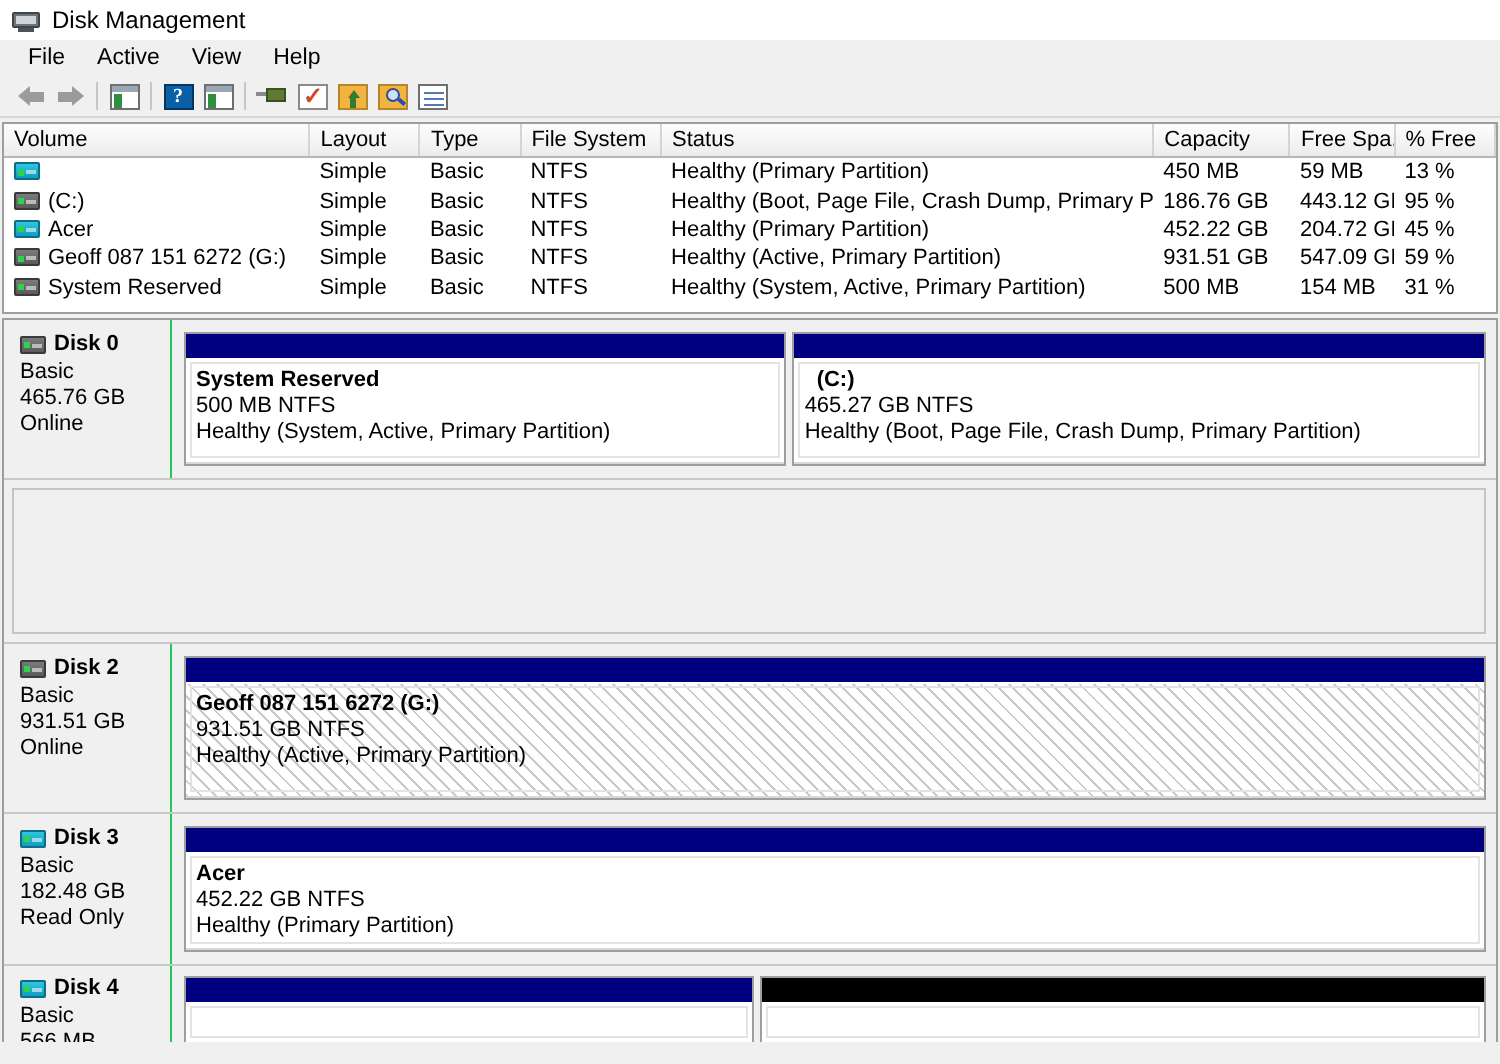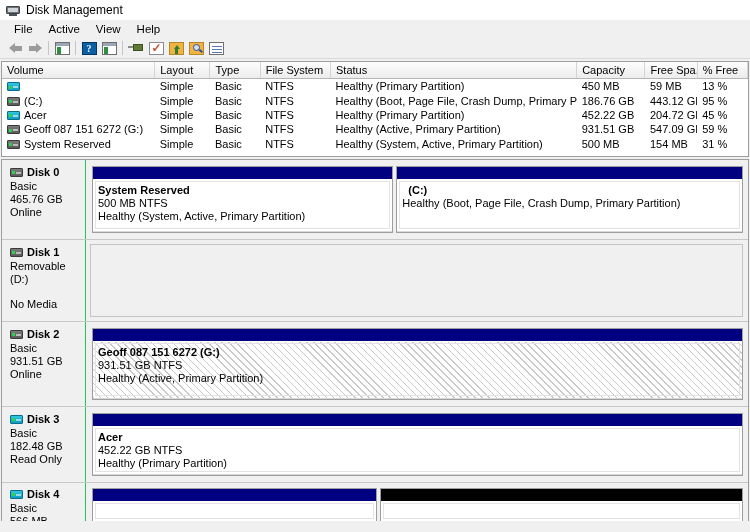--- a/index.html
+++ b/index.html
@@ -298,38 +298,28 @@
           <div class="ptitle">System Reserved</div>
           <div class="pline">500 MB NTFS</div>
           <div class="pline">Healthy (System, Active, Primary Partition)</div>
         </div>
       </div>
       <div class="part" style="width:53.5%">
         <div class="bar"></div>
         <div class="pinner">
           <div class="inbox"></div>
           <div class="ptitle" style="padding-left:6px">(C:)</div>
+          <div class="pline">465.27 GB NTFS</div>
           <div class="pline">Healthy (Boot, Page File, Crash Dump, Primary Partition)</div>
         </div>
       </div>
     </div>
   </div>
 
   <div class="disk-row" style="height:82px">
-    <div class="disk-head">
-      <div class="disk-title">
-        <span class="drvicon gray">
-            <span class="lamp"></span>
-            <span class="slot"></span>
-          </span>
-        <span>Disk 1</span>
-      </div>
-      <div class="disk-sub">Removable (D:)</div>
-      <div class="disk-sub gap">No Media</div>
-    </div>
     <div class="disk-body" style="padding:4px 5px 4px 4px">
       <div class="nomedia"></div>
     </div>
   </div>
 
   <div class="disk-row" style="height:85px">
     <div class="disk-head">
       <div class="disk-title">
         <span class="drvicon gray">
             <span class="lamp"></span>

